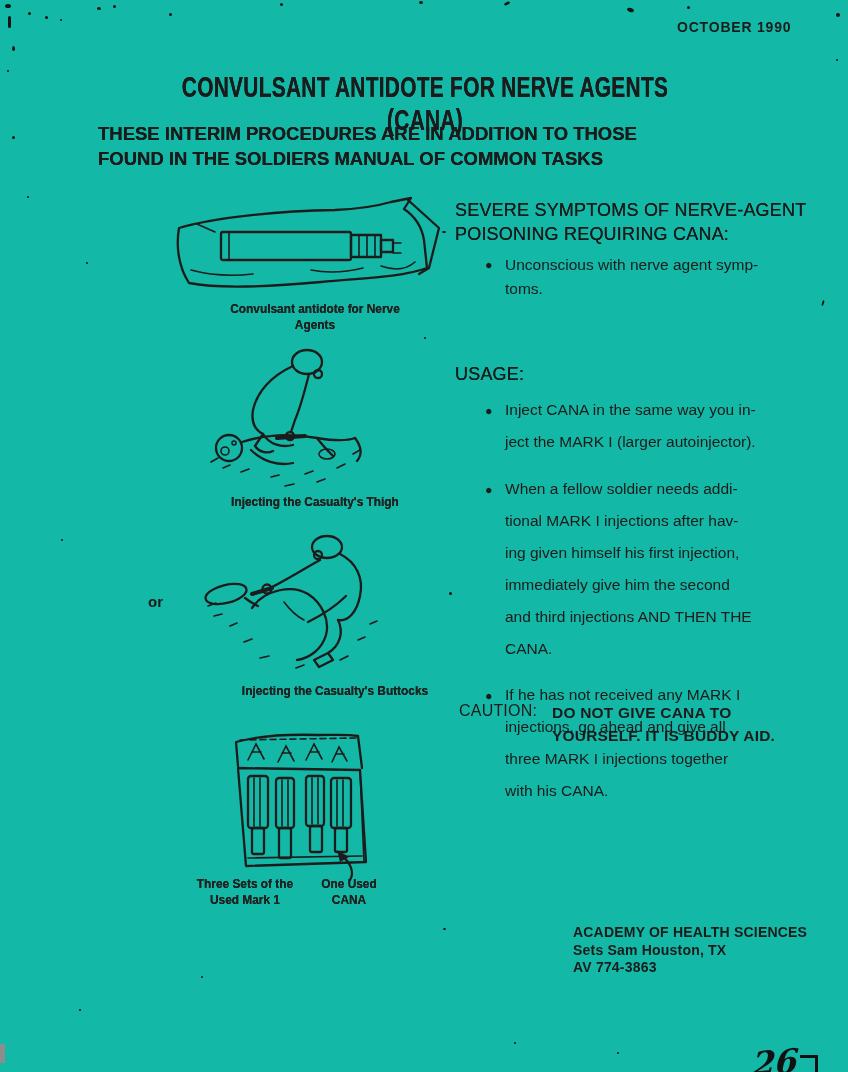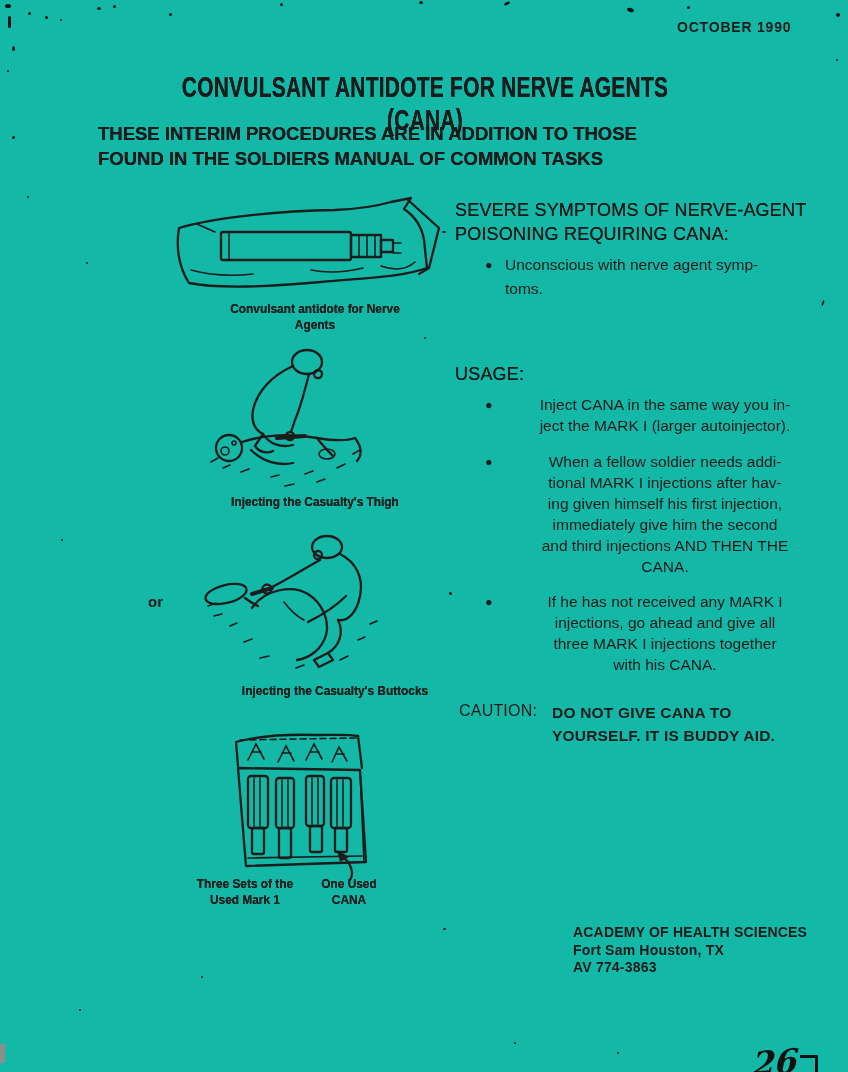--- a/index.html
+++ b/index.html
@@ -20,21 +20,21 @@
     left:98px;top:121px;width:700px;
     font-size:18.5px;font-weight:bold;line-height:25px;
     text-shadow:0 0 .4px #111;
   }
   .date{left:677px;top:19px;font-size:14px;font-weight:bold;letter-spacing:.8px;}
   .sec-heading{font-size:18px;font-weight:normal;line-height:24px;letter-spacing:.2px;text-shadow:0 0 .3px #111;}
   ul.blist{list-style:none;margin:0;padding:0 0 0 50px;}
   ul.blist li{position:relative;font-size:15.5px;}
   ul.blist li::before{content:"\25CF";position:absolute;left:-20px;top:1px;font-size:12.5px;}
   ul.symp li{line-height:23.5px;}
-  ul.usage li{line-height:21px;margin-bottom:13px;text-align:center;}
+  ul.usage li{line-height:32px;margin-bottom:13px;}
   .fig-caption{
     font-size:12.5px;font-weight:bold;text-align:center;line-height:15.5px;
     transform:scaleX(.95);color:#222;text-shadow:0 0 .4px #111;
   }
   .or-label{left:148px;top:593px;font-size:15px;font-weight:bold;}
   .caution-label{left:459px;top:702px;font-size:16px;font-weight:normal;letter-spacing:.2px;}
   .caution-text{left:552px;top:701px;font-size:15.5px;font-weight:bold;line-height:23px;letter-spacing:.2px;}
   .footer{left:573px;top:924px;font-size:14px;font-weight:bold;line-height:17.5px;letter-spacing:.2px;}
   .pagenum{
     left:753px;top:1043px;font-family:"DejaVu Serif",serif;
@@ -201,21 +201,21 @@
 with his CANA.</li>
     </ul>
   </div>
 
   <div class="abs caution-label">CAUTION:</div>
   <div class="abs caution-text pre">DO NOT GIVE CANA TO
 YOURSELF.  IT IS BUDDY AID.</div>
 
   <div class="abs footer">
     <div>ACADEMY OF HEALTH SCIENCES</div>
-    <div>Fort Sam Houston, TX</div>
+    <div>Sets Sam Houston, TX</div>
     <div>AV 774-3863</div>
   </div>
 
   <div class="abs pagenum">26</div>
   <div class="abs pagenum-box"></div>
   <div class="abs edge-tick"></div>
 
 </div>
 
 </body></html>

